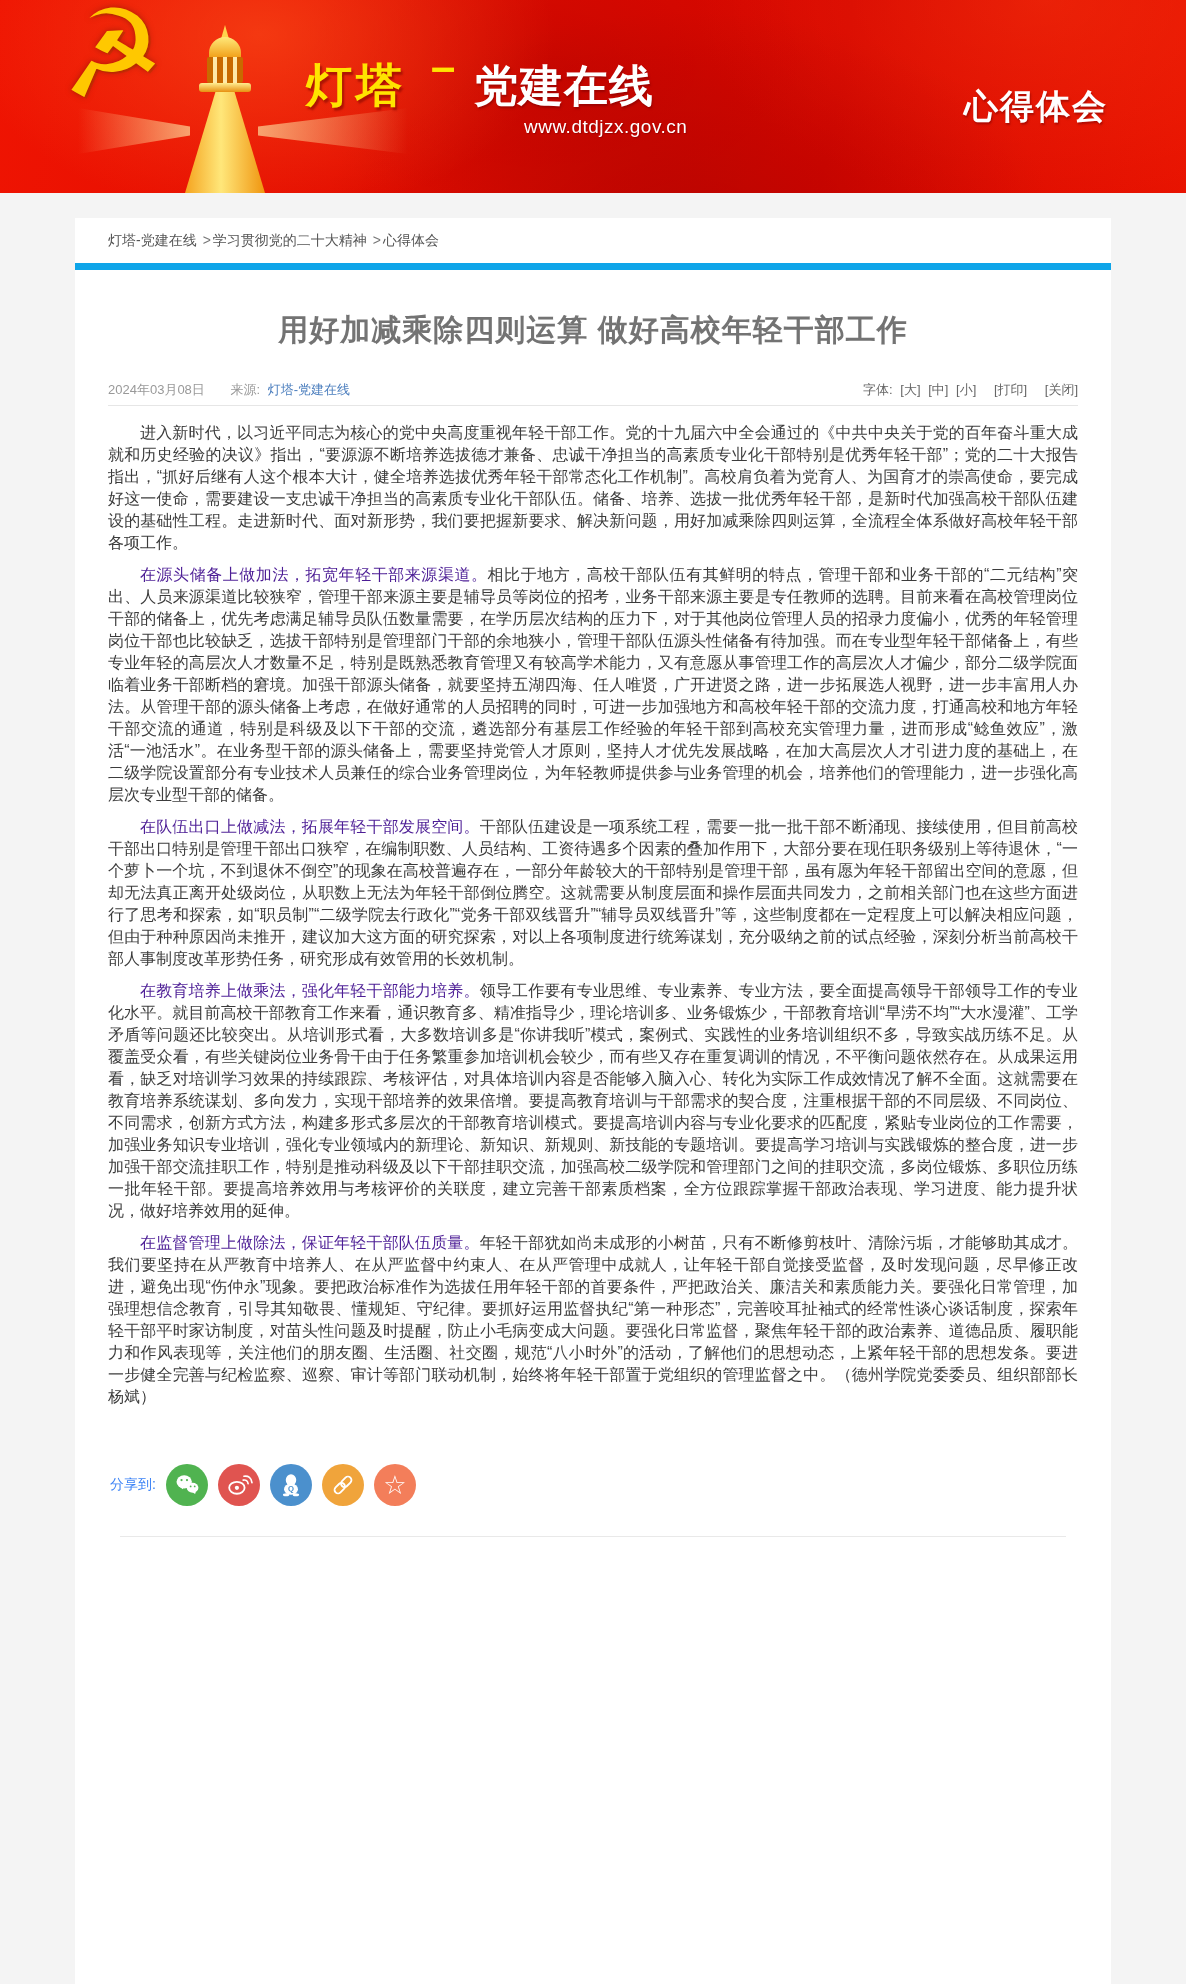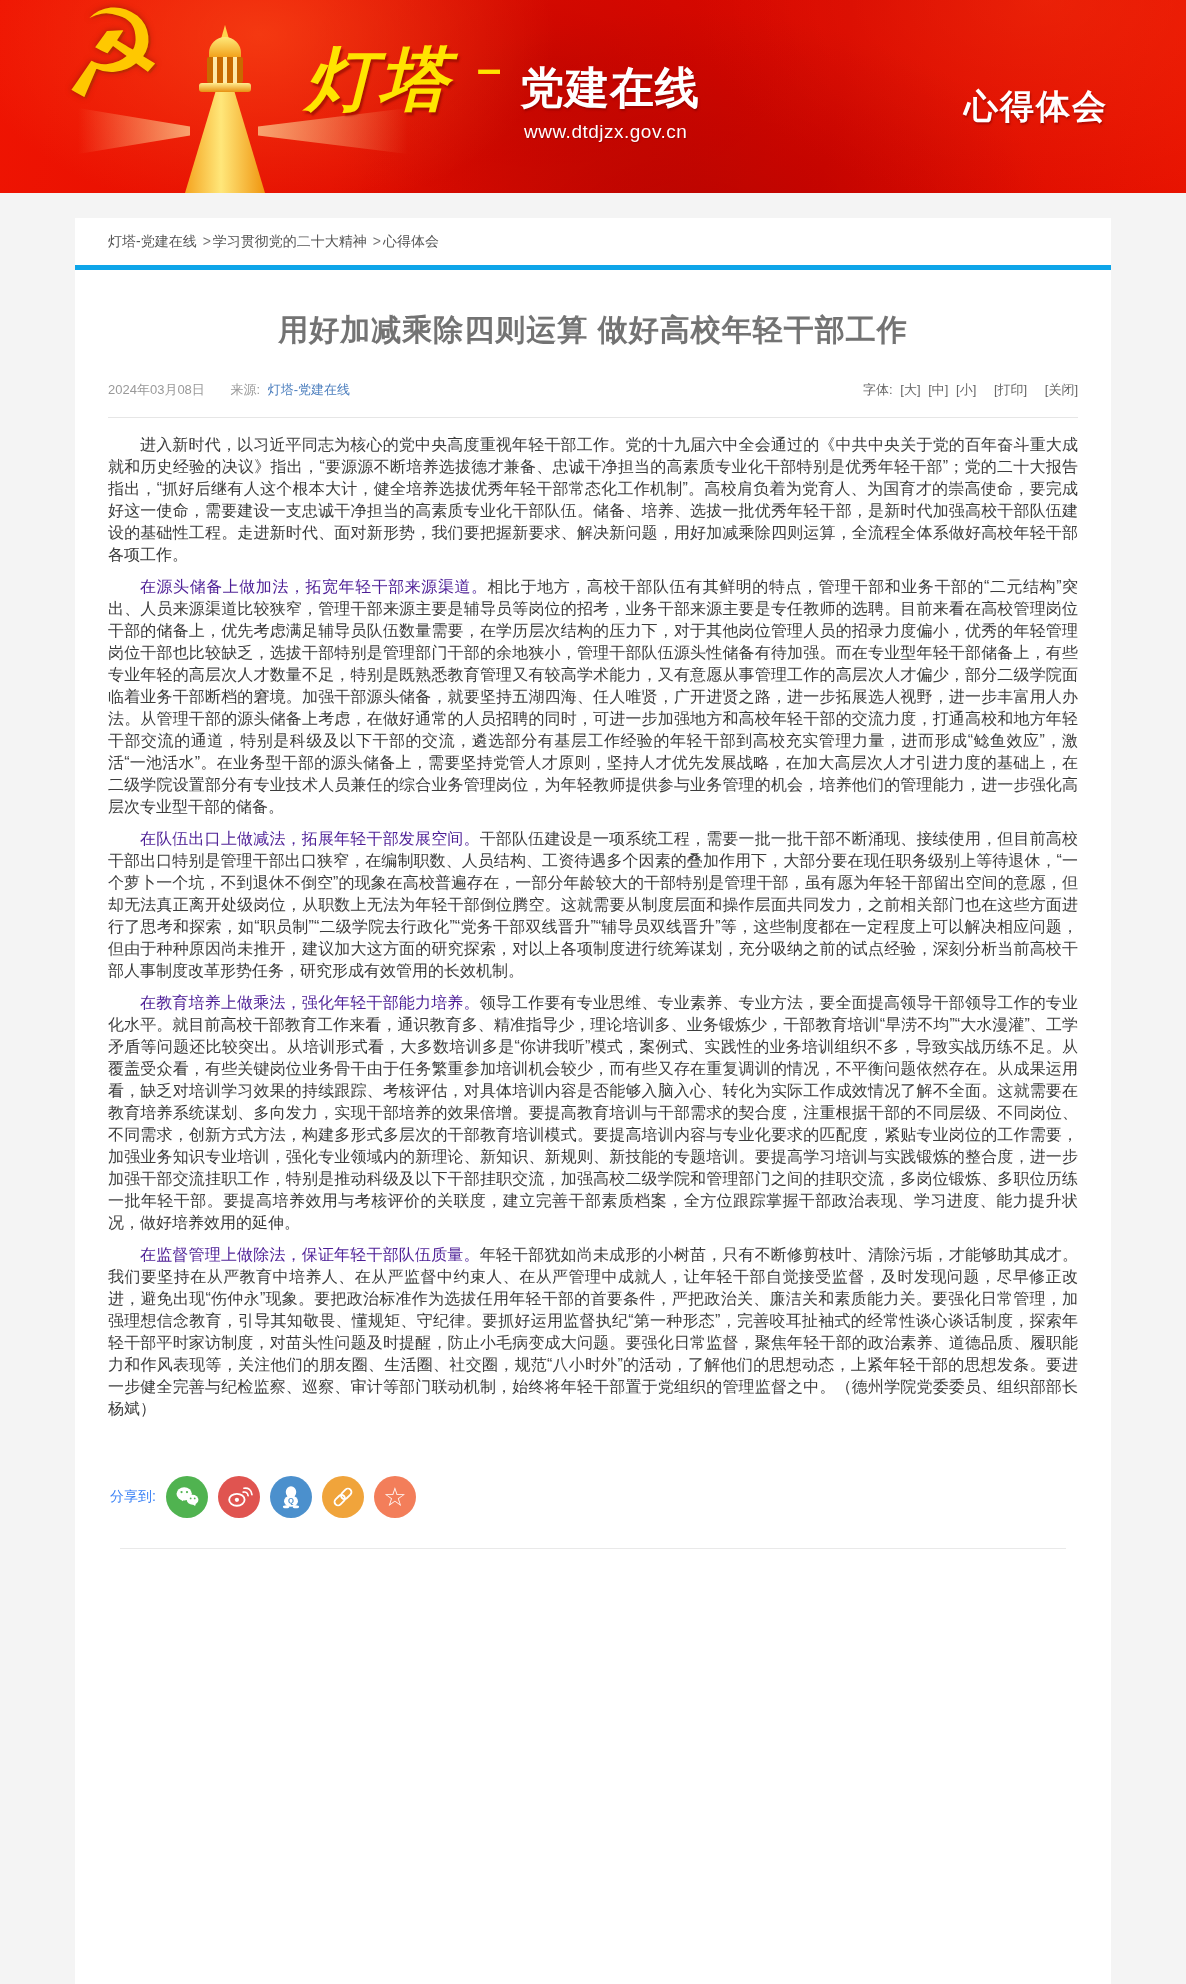--- a/index.html
+++ b/index.html
@@ -40,58 +40,58 @@
     background:linear-gradient(#ffe97a,#f2a21c); border-radius:16px 16px 0 0; }
   .lh-lantern{ position:absolute; left:24px; top:32px; width:36px; height:26px;
     background:repeating-linear-gradient(90deg,#c96a00 0 6px,#ffe9a8 6px 10px); border-radius:2px; }
   .lh-gallery{ position:absolute; left:16px; top:58px; width:52px; height:9px;
     background:linear-gradient(#ffec8f,#e89010); border-radius:3px; }
   .lh-tower{ position:absolute; left:2px; top:67px; width:80px; height:101px;
     background:linear-gradient(90deg,#f5a31e,#ffe77a 45%,#f0950f);
     clip-path:polygon(38% 0,62% 0,100% 100%,0 100%); }
   .logo-block{ position:absolute; left:306px; top:44px; }
   .logo-main{
-    font-family:"DejaVu Serif",serif; font-weight:bold; font-style:italic;
-    font-size:69px; line-height:1; color:#ffe400;
+    font-family:"DejaVu Serif",serif; font-weight:bold; 
+    font-size:46px; line-height:1; color:#ffe400;
     text-shadow:2px 3px 2px rgba(140,10,0,.65);
     letter-spacing:4px;
   }
   .logo-dash{ display:inline-block; vertical-align:18px; margin:0 8px 0 14px;
     color:#ffe400; font-size:46px; font-weight:bold; line-height:1; }
   .logo-sub{ font-size:44px; line-height:1; color:#ffffff; font-weight:bold;
     letter-spacing:1px; text-shadow:1px 2px 2px rgba(120,0,0,.5); }
   .site-url{ margin:8px 0 0 218px; color:#ffffff; font-size:19px; letter-spacing:.5px;
     text-shadow:1px 1px 1px rgba(120,0,0,.5); }
   .channel{ position:absolute; left:964px; top:84px; color:#ffffff; font-size:34px;
     font-weight:bold; letter-spacing:2px; text-shadow:1px 2px 2px rgba(120,0,0,.5); }
 
   
   .content-card{ width:1036px; margin:25px auto 0; background:#ffffff; min-height:1766px;
     padding-bottom:6px; }
 
   .crumb-bar{ display:flex; align-items:center; justify-content:space-between;
-    height:52px; padding:0 33px; border-bottom:5px solid #0ea5e9; }
+    height:52px; padding:0 33px; border-bottom:7px solid #0ea5e9; }
   .breadcrumb{ font-size:14px; color:#555; }
   .breadcrumb a{ color:#555; text-decoration:none; cursor:pointer; }
   .crumb-sep{ color:#777; margin:0 2px 0 6px; }
   .toolbar{ display:flex; align-items:center; font-size:14px; color:#555; }
   .search-label{ margin-right:8px; }
   .search-input{ width:188px; height:34px; border:1px solid #ccc; border-radius:3px;
     padding:0 8px; font-size:14px; outline:none; }
   .search-btn{ height:34px; padding:0 12px; margin-left:8px; background:#fff;
     border:1px solid #ccc; border-radius:3px; font-size:15px; color:#555; cursor:pointer; }
   .vdiv{ width:1px; height:22px; background:#ddd; margin:0 12px; }
   .user-icon svg{ display:block; }
   .user-area{ color:#9a9a9a; text-decoration:none; margin-left:6px; cursor:pointer; }
 
   .article{ padding:0 33px; }
   .article-title{ margin-top:40px; text-align:center; font-size:30px; font-weight:bold;
     color:#737373; letter-spacing:1px; }
   .meta-row{ display:flex; justify-content:space-between; align-items:center;
-    margin-top:30px; padding-bottom:18px; border-bottom:1px solid #e6e6e6;
+    margin-top:30px; padding-bottom:6px; border-bottom:1px solid #e6e6e6;
     font-size:13px; color:#999; }
   .meta-left .article-date{ margin-right:22px; }
   .source-link{ color:#4a7dbd; text-decoration:none; margin-left:4px; cursor:pointer; }
   .meta-right{ color:#666; }
   .meta-right a{ color:#666; text-decoration:none; cursor:pointer; margin-left:4px; }
   .meta-right .gap{ margin-left:14px; }
 
   .article-body{ margin-top:16px; }
   .article-body p{ font-size:16px; line-height:22px; color:#3c3c3c; text-align:justify;
     text-indent:2em; margin:10px 0; }

